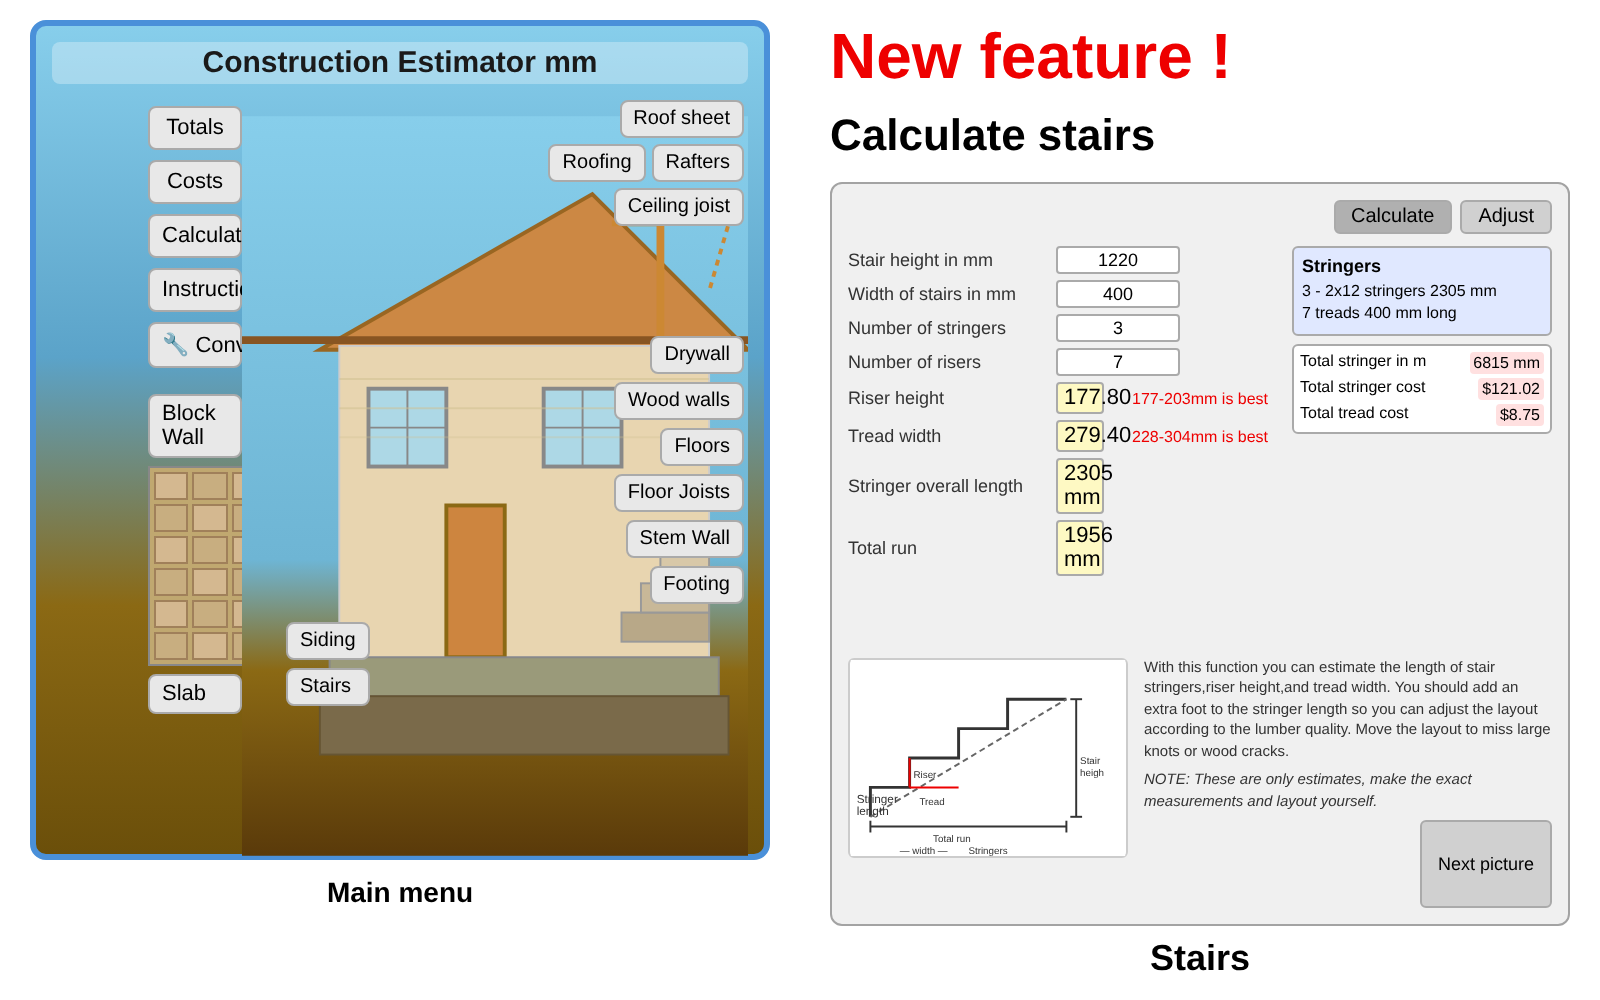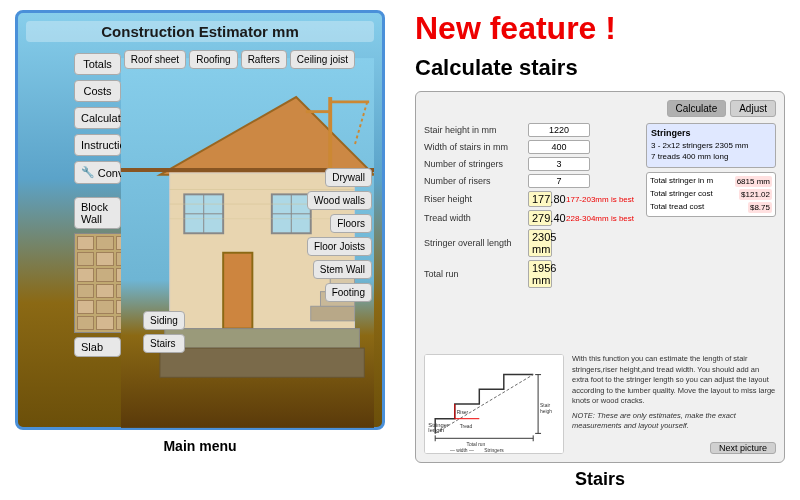--- a/index.html
+++ b/index.html
@@ -317,21 +317,21 @@
 
     .description-box .note {
       font-style: italic;
       margin-top: 4px;
     }
 
     .next-picture-btn {
       background: #d0d0d0;
       border: 1px solid #aaa;
       border-radius: 3px;
-      padding: 0 8px;
+      padding: 16px 8px;
       font-size: 9px;
       cursor: pointer;
       align-self: flex-end;
       margin-top: 4px;
     }
 
     .stairs-label {
       text-align: center;
       font-size: 18px;
       font-weight: bold;
@@ -434,21 +434,21 @@
           <rect x="195" y="255" width="45" height="15" fill="#b8a888" stroke="#999" stroke-width="1"></rect>
           <rect x="205" y="240" width="35" height="15" fill="#c8b898" stroke="#999" stroke-width="1"></rect>
           <rect x="215" y="225" width="25" height="15" fill="#d8c8a8" stroke="#999" stroke-width="1"></rect>
 
           <line x1="215" y1="40" x2="215" y2="120" stroke="#cc8833" stroke-width="4"></line>
           <line x1="215" y1="45" x2="255" y2="45" stroke="#cc8833" stroke-width="3"></line>
           <line x1="215" y1="55" x2="190" y2="55" stroke="#cc8833" stroke-width="3"></line>
           <line x1="253" y1="45" x2="240" y2="90" stroke="#cc8833" stroke-width="2" stroke-dasharray="3,3"></line>
         </svg>
 
-        <div style="position:absolute;top:2px;right:19px;display:flex;flex-direction:row;gap:3px;align-items:flex-end;">
+        <div style="position:absolute;top:2px;right:2px;display:flex;flex-direction:column;gap:3px;align-items:flex-end;">
           <div class="roof-btn">Roof sheet</div>
           <div style="display:flex;gap:3px;">
             <div class="roof-btn">Roofing</div>
             <div class="roof-btn">Rafters</div>
           </div>
           <div class="roof-btn">Ceiling joist</div>
         </div>
 
         <div style="position:absolute;top:120px;right:2px;display:flex;flex-direction:column;gap:4px;align-items:flex-end;">
           <div class="roof-btn">Drywall</div>

